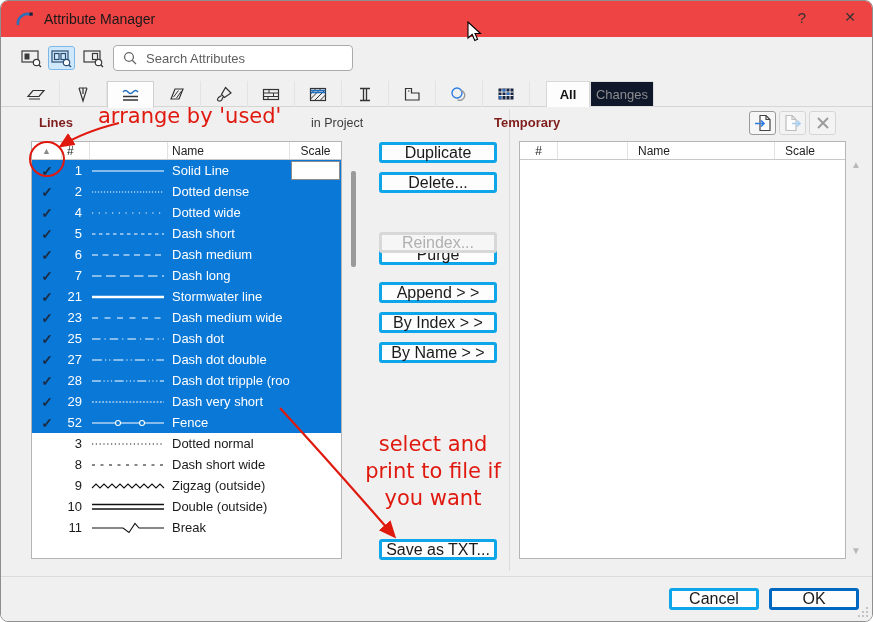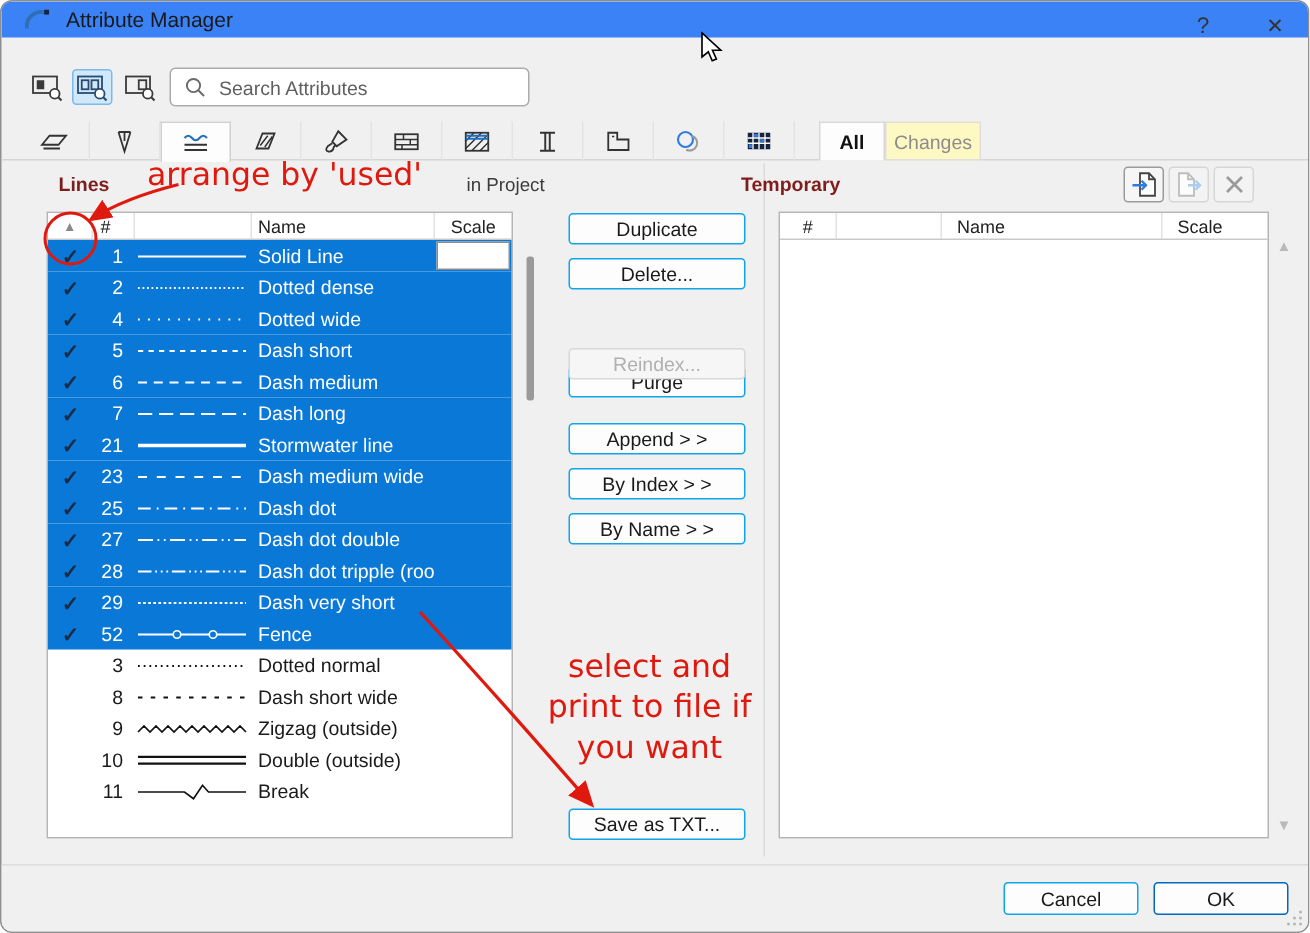--- a/index.html
+++ b/index.html
@@ -3,40 +3,40 @@
 <meta charset="utf-8">
 <style>
   html,body{margin:0;padding:0;background:#ffffff;}
   *{box-sizing:border-box;}
   .dialog{
     position:relative;width:873px;height:622px;background:#f0f0f0;
     border:1px solid #8f8f8f;border-radius:8px;overflow:hidden;
     font-family:"Liberation Sans",sans-serif;color:#1a1a1a;
   }
   
-  .titlebar{position:absolute;top:0;left:0;right:0;height:24px;background:#3b82f6;display:flex;align-items:center;}
+  .titlebar{position:absolute;top:0;left:0;right:0;height:36px;background:#ef4444;display:flex;align-items:center;}
   .app-icon{margin-left:14px;width:20px;height:18px;}
   .title-text{margin-left:9px;font-size:14px;color:#191919;}
   .tb-btn{position:absolute;top:4px;width:30px;height:24px;display:flex;align-items:center;justify-content:center;font-size:15px;color:#333;cursor:default;}
   .tb-help{left:786px;}
   .tb-close{left:834px;font-size:14px;}
   
   .view-btn{position:absolute;top:45px;width:27px;height:24px;border:1px solid transparent;border-radius:3px;display:flex;align-items:center;justify-content:center;}
   .view-btn.sel{background:#cfe8fb;border-color:#7db8e8;}
   .searchbox{position:absolute;left:112px;top:44px;width:240px;height:26px;background:#fff;border:1px solid #ababab;border-radius:4px;display:flex;align-items:center;}
   .searchbox input{border:none;outline:none;background:transparent;font-family:"Liberation Sans",sans-serif;font-size:13px;flex:1;color:#222;}
   .searchbox input::placeholder{color:#5f5f5f;}
   .search-glyph{margin:0 7px 0 9px;}
   
   .tabbar{position:absolute;top:80px;left:0;right:0;height:26px;border-bottom:1px solid #d5d5d5;}
   .tab{position:absolute;top:0;height:26px;width:47px;display:flex;align-items:center;justify-content:center;border-right:1px solid #e3e3e3;}
   .tab.sel{background:#fdfdfd;border:1px solid #d0d0d0;border-bottom:none;height:27px;}
   .texttab{position:absolute;top:0;height:26px;display:flex;align-items:center;justify-content:center;font-size:13px;}
   .texttab.active{background:#fdfdfd;border:1px solid #d8d8d8;border-bottom:none;font-weight:bold;color:#111;}
-  .texttab.inactive{color:#8c8c8c;border:1px solid #dedede;background:#fef9c3;}
+  .texttab.inactive{color:#8c8c8c;border:1px solid #dedede;background:#0f172a;}
   
   .panel-title{position:absolute;font-size:13px;font-weight:bold;color:#7f1d1d;}
   .panel-context{position:absolute;font-size:12.5px;color:#3c3c3c;}
   .vdivider{position:absolute;left:508px;top:108px;height:462px;width:1px;background:#dcdcdc;}
   
   .listbox{position:absolute;background:#fff;border:1px solid #b5b5b5;}
   .list-header{display:flex;height:18px;border-bottom:1px solid #c9c9c9;font-size:12px;color:#222;align-items:center;}
   .lh-cell{height:100%;display:flex;align-items:center;border-right:1px solid #e2e2e2;}
   .lh-cell:last-child{border-right:none;}
   .lrow{display:flex;height:21px;align-items:center;font-size:13px;position:relative;}
@@ -44,21 +44,21 @@
   .c-check{width:30px;text-align:center;font-weight:bold;font-size:14px;color:#1b2b44;flex:none;}
   .c-num{width:28px;text-align:right;padding-right:8px;flex:none;}
   .c-prev{width:78px;flex:none;display:flex;align-items:center;}
   .c-name{flex:1;padding-left:4px;white-space:nowrap;overflow:hidden;}
   .c-scale{width:51px;flex:none;position:relative;height:100%;}
   .scale-editor{position:absolute;right:1px;top:1px;width:49px;height:19px;background:#ffffff;border:1px solid #8c8c8c;}
   .sort-tri{width:30px;text-align:center;color:#8a8a8a;font-size:9px;flex:none;}
   .scroll-thumb{position:absolute;left:350px;top:170px;width:5px;height:96px;background:#9a9a9a;border-radius:2px;}
   .scroll-arrow{position:absolute;font-size:10px;color:#b9b9b9;width:14px;text-align:center;}
   
-  .btn{position:absolute;background:#fdfdfd;border:1px solid #0ea5e9;border-radius:3px;font-size:13px;color:#1a1a1a;display:flex;align-items:center;justify-content:center;font-family:"Liberation Sans",sans-serif;}
+  .btn{position:absolute;background:#fdfdfd;border:3px solid #0ea5e9;border-radius:3px;font-size:16px;color:#1a1a1a;display:flex;align-items:center;justify-content:center;font-family:"Liberation Sans",sans-serif;}
   .mid{left:378px;width:118px;height:21px;}
   .mb1{top:141px;} .mb2{top:171px;} .mb3{top:216px;margin-top:27px;} .mb4{top:231px;}
   .mb5{top:281px;} .mb6{top:311px;} .mb7{top:341px;} .mb8{top:538px;}
   .btn.disabled{color:#b0b0b0;border-color:#d8d8d8;background:#f6f6f6;}
   .iconbtn{position:absolute;top:110px;width:27px;height:24px;background:#f6f6f6;border:1px solid #9a9a9a;border-radius:3px;display:flex;align-items:center;justify-content:center;}
   .iconbtn.disabled{border-color:#d6d6d6;background:#f3f3f3;}
   
   .footer{position:absolute;left:0;right:0;top:575px;bottom:0;border-top:1px solid #dcdcdc;background:#f0f0f0;}
   .btn-cancel{left:668px;top:587px;width:90px;height:22px;position:absolute;}
   .btn-ok{left:768px;top:587px;width:90px;height:22px;position:absolute;border-color:#0067c0;}

